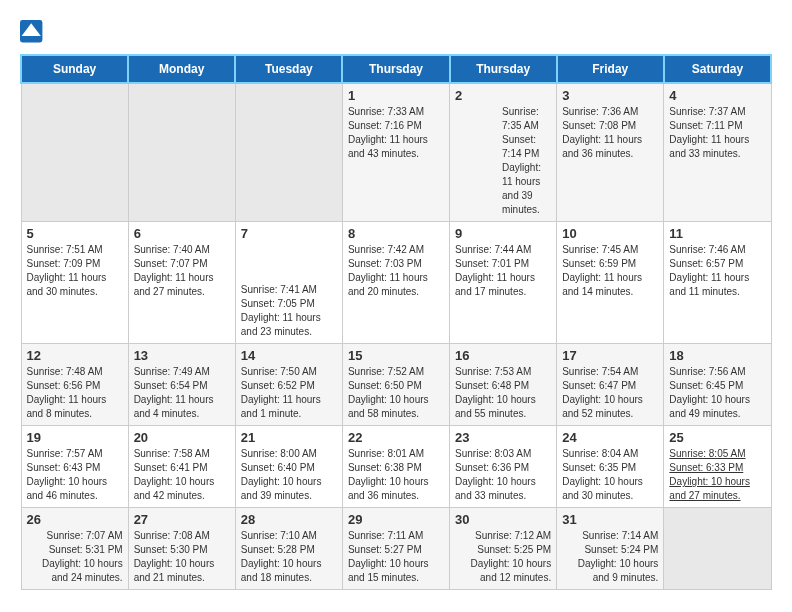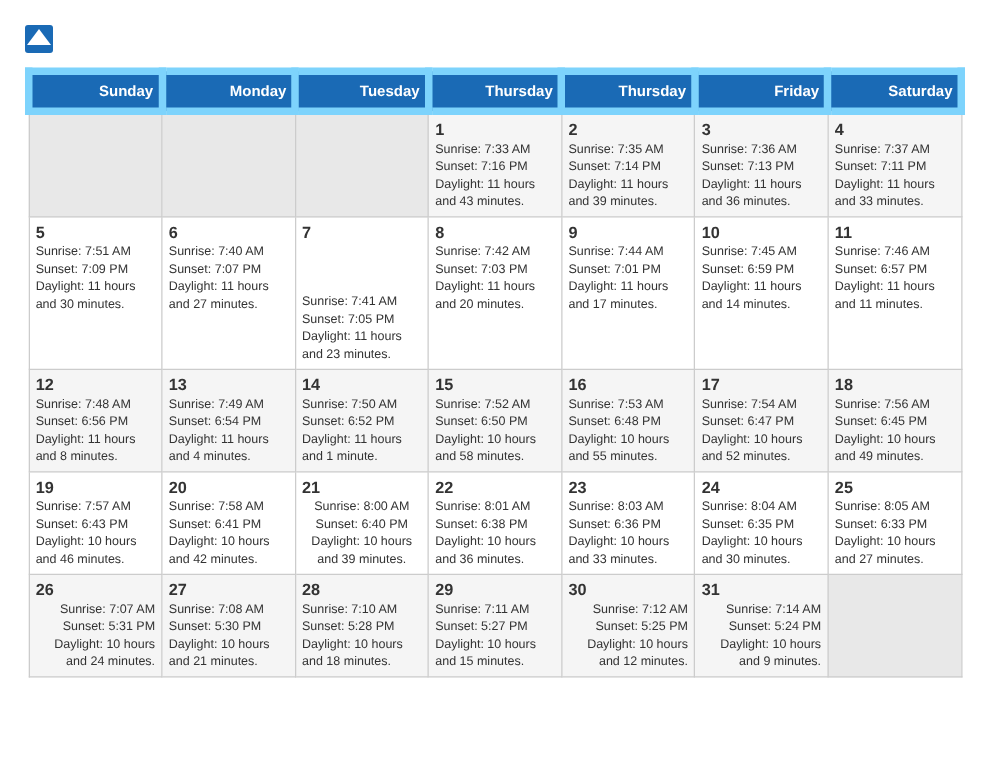--- a/index.html
+++ b/index.html
@@ -49,24 +49,24 @@
       width: 100%;
       border-collapse: collapse;
       font-size: 11px;
     }
     thead tr {
       background-color: #1a6ab5;
       color: #fff;
     }
     thead th {
       padding: 6px 4px;
-      text-align: right;
+      text-align: center;
       font-size: 12px;
       font-weight: bold;
-      border: 6px solid #7dd3fc;
+      border: 2px solid #7dd3fc;
     }
     tbody tr {
       vertical-align: top;
     }
     tbody td {
       border: 1px solid #ccc;
       padding: 4px 5px;
       width: calc(100% / 7);
       height: 80px;
       vertical-align: top;
@@ -128,28 +128,28 @@
         <td class="empty-cell"></td>
         <td class="empty-cell"></td>
         <td>
           <div class="day-number">1</div>
           <div class="day-info" style="white-space: pre-line;">Sunrise: 7:33 AM
 Sunset: 7:16 PM
 Daylight: 11 hours and 43 minutes.</div>
         </td>
         <td>
           <div class="day-number">2</div>
-          <div class="day-info" style="white-space: pre-line;">Sunrise: 7:35 AM
+          <div class="day-info" style="white-space: pre-line; margin-left: 47px;">Sunrise: 7:35 AM
 Sunset: 7:14 PM
 Daylight: 11 hours and 39 minutes.</div>
         </td>
         <td>
           <div class="day-number">3</div>
           <div class="day-info" style="white-space: pre-line;">Sunrise: 7:36 AM
-Sunset: 7:13 PM
+Sunset: 7:08 PM
 Daylight: 11 hours and 36 minutes.</div>
         </td>
         <td>
           <div class="day-number">4</div>
           <div class="day-info" style="white-space: pre-line;">Sunrise: 7:37 AM
 Sunset: 7:11 PM
 Daylight: 11 hours and 33 minutes.</div>
         </td>
       </tr>
       <tr>
@@ -248,21 +248,21 @@
 Daylight: 10 hours and 46 minutes.</div>
         </td>
         <td>
           <div class="day-number">20</div>
           <div class="day-info" style="white-space: pre-line;">Sunrise: 7:58 AM
 Sunset: 6:41 PM
 Daylight: 10 hours and 42 minutes.</div>
         </td>
         <td>
           <div class="day-number">21</div>
-          <div class="day-info" style="white-space: pre-line; text-align: center;">Sunrise: 8:00 AM
+          <div class="day-info" style="white-space: pre-line;">Sunrise: 8:00 AM
 Sunset: 6:40 PM
 Daylight: 10 hours and 39 minutes.</div>
         </td>
         <td>
           <div class="day-number">22</div>
           <div class="day-info" style="white-space: pre-line;">Sunrise: 8:01 AM
 Sunset: 6:38 PM
 Daylight: 10 hours and 36 minutes.</div>
         </td>
         <td>
@@ -272,21 +272,21 @@
 Daylight: 10 hours and 33 minutes.</div>
         </td>
         <td>
           <div class="day-number">24</div>
           <div class="day-info" style="white-space: pre-line;">Sunrise: 8:04 AM
 Sunset: 6:35 PM
 Daylight: 10 hours and 30 minutes.</div>
         </td>
         <td>
           <div class="day-number">25</div>
-          <div class="day-info" style="white-space: pre-line;">Sunrise: 8:05 AM
+          <div class="day-info" style="white-space: pre-line; text-decoration: underline;">Sunrise: 8:05 AM
 Sunset: 6:33 PM
 Daylight: 10 hours and 27 minutes.</div>
         </td>
       </tr>
       <tr>
         <td>
           <div class="day-number">26</div>
           <div class="day-info" style="white-space: pre-line; text-align: right;">Sunrise: 7:07 AM
 Sunset: 5:31 PM
 Daylight: 10 hours and 24 minutes.</div>

